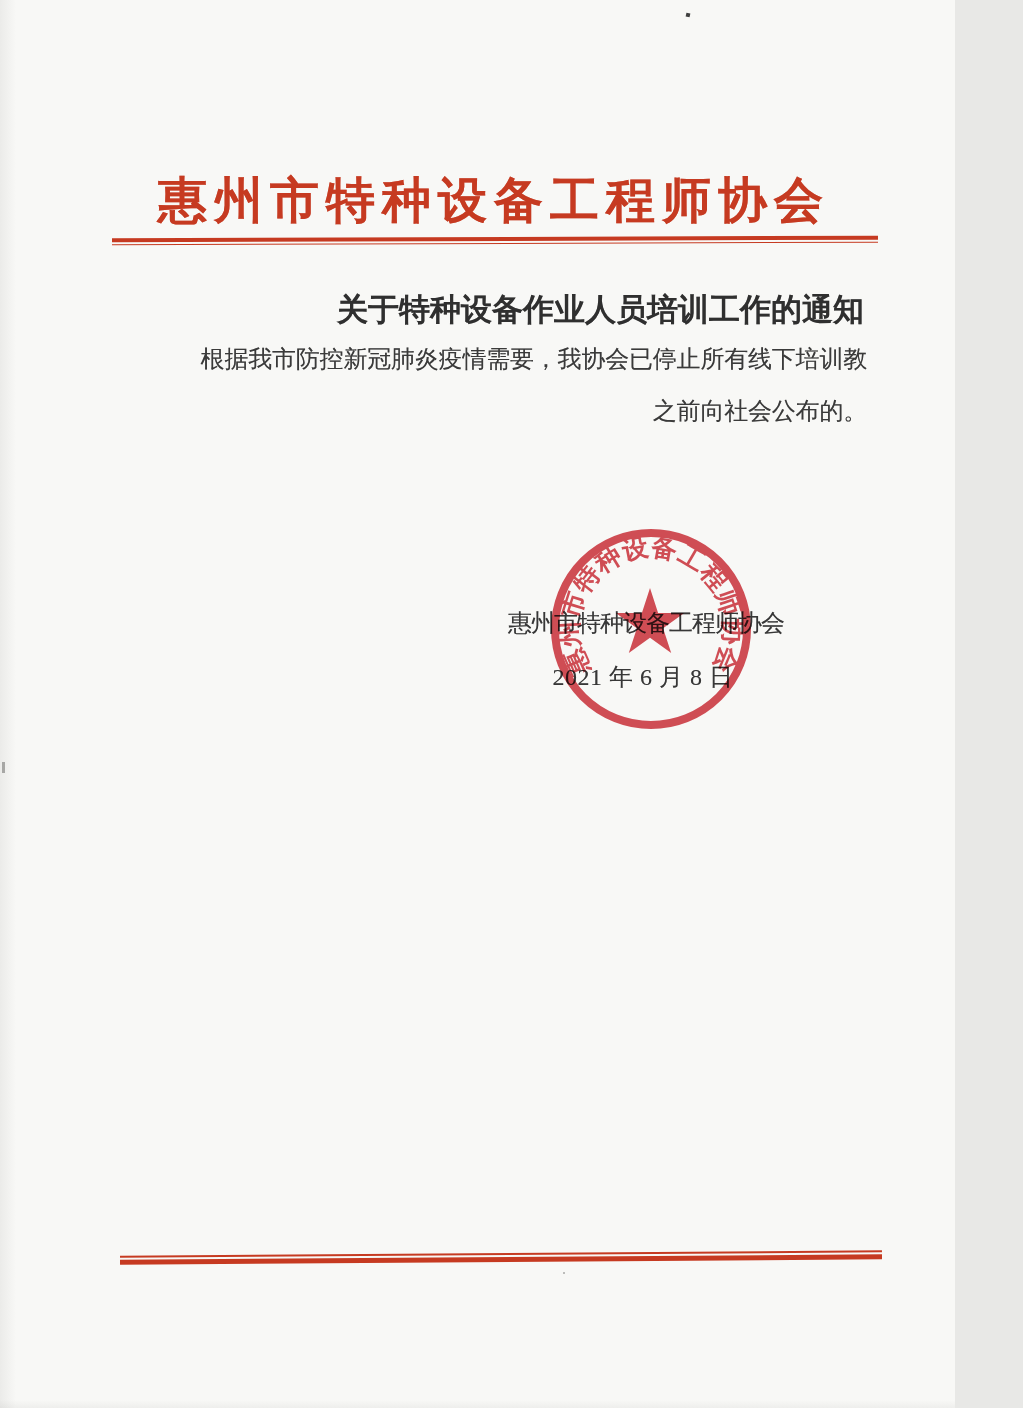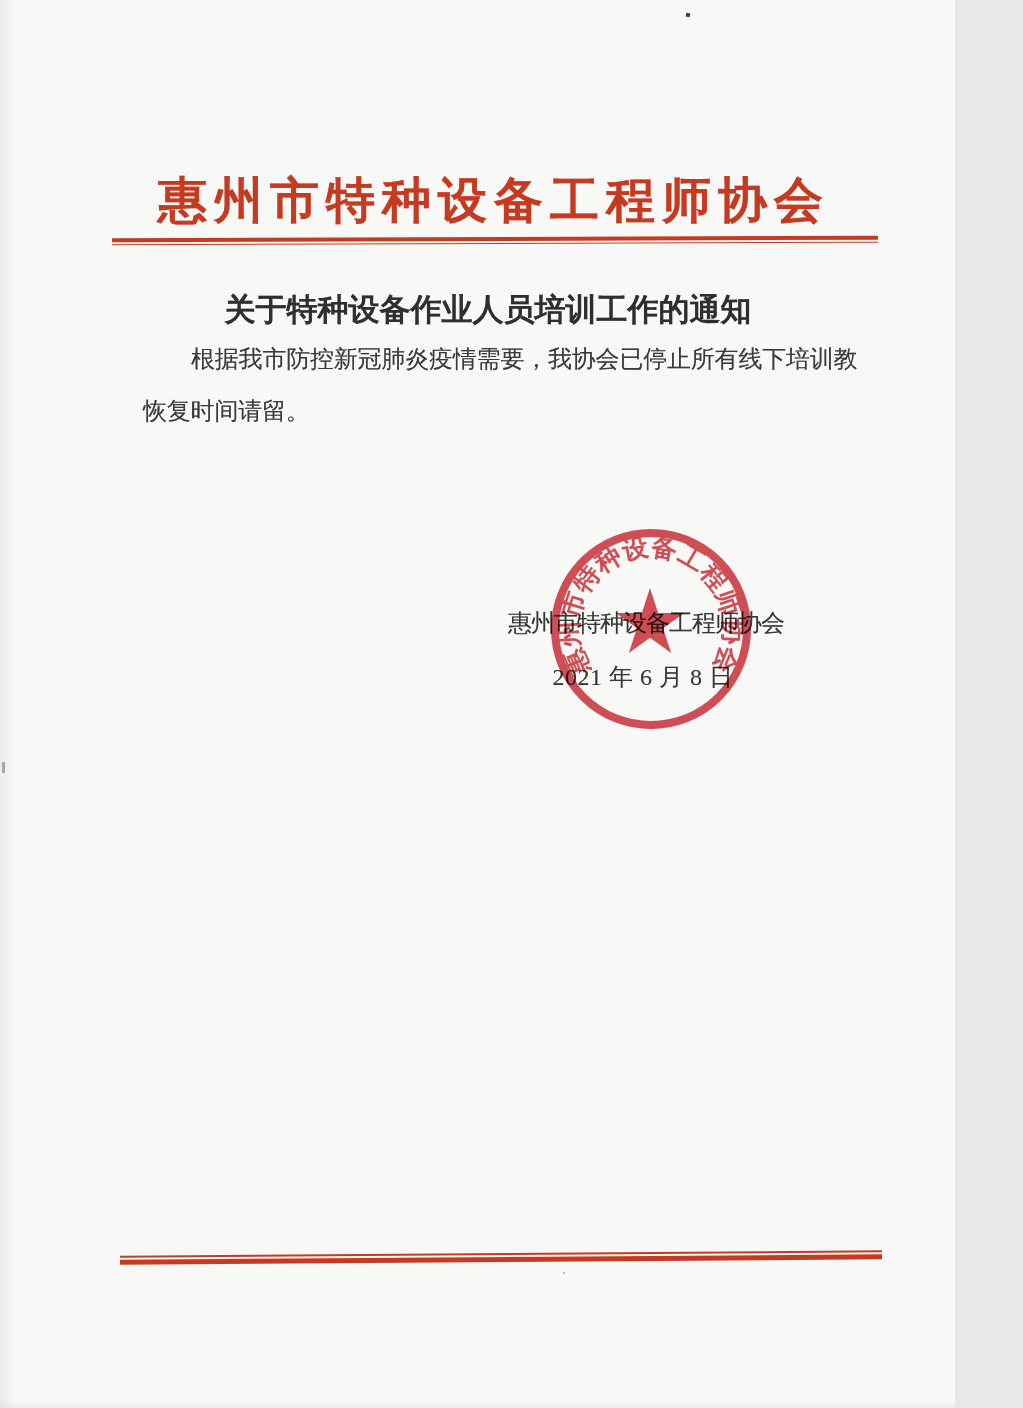--- a/index.html
+++ b/index.html
@@ -58,38 +58,39 @@
   .rule-thick { height: 4px; background: var(--letterhead-red); }
   .rule-thin  { height: 1.5px; background: var(--letterhead-red); }
   .header-rule .rule-thin { margin-top: 1.5px; }
   .footer-rule .rule-thin { height: 2px; margin-bottom: 2px; }
   .footer-rule .rule-thick { height: 5px; }
 
   
   .doc-title {
     position: absolute;
     top: 289px; left: 112px; width: 752px;
-    text-align: center;
+    text-align: right;
     font-family: "Liberation Serif", serif;
     font-size: 31px;
     font-weight: bold;
     color: #2f2f2f;
     white-space: nowrap;
     text-shadow: 0 0 0.5px rgba(47,47,47,0.45);
   }
 
   
   .body-block {
     position: absolute;
     top: 333px; left: 143px; width: 724px;
     font-size: 24px;
     line-height: 52px;
     letter-spacing: -0.2px;
     color: var(--body-text);
     text-shadow: 0 0 0.5px rgba(58,58,58,0.4);
+    text-align: right;
   }
   .body-block .line { white-space: nowrap; }
   .body-block .indent { text-indent: 2em; }
 
   
   .sign-name {
     position: absolute;
     top: 607px; left: 496px; width: 300px;
     text-align: center;
     font-size: 24px;
@@ -144,21 +145,21 @@
 
   <div class="rule-group header-rule">
     <div class="rule-thick"></div>
     <div class="rule-thin"></div>
   </div>
 
   <h2 class="doc-title">关于特种设备作业人员培训工作的通知</h2>
 
   <div class="body-block">
     <p class="line indent">根据我市防控新冠肺炎疫情需要，我协会已停止所有线下培训教</p>
-    <p class="line">恢复时间请留。</p>
+    <p class="line">之前向社会公布的。</p>
   </div>
 
   <div class="sign-name">惠州市特种设备工程师协会</div>
 
   <div class="sign-date">2021 年 6 月 8 日</div>
 
   <svg class="stamp" viewBox="-115 -115 230 230" xmlns="http://www.w3.org/2000/svg">
     <circle class="seal-ring" cx="0" cy="0" r="96"></circle>
     <path class="seal-star" transform="translate(-1,-5)" d="M 0,-36 L 8.1,-11.1 L 34.2,-11.1 L 13.1,4.2 L 21.2,29.1 L 0,13.7 L -21.2,29.1 L -13.1,4.2 L -34.2,-11.1 L -8.1,-11.1 Z"></path>
     <path id="sealArc" fill="none" stroke="none" d="M -60.5 40.8 A 73 73 0 1 1 60.5 40.8"></path>

